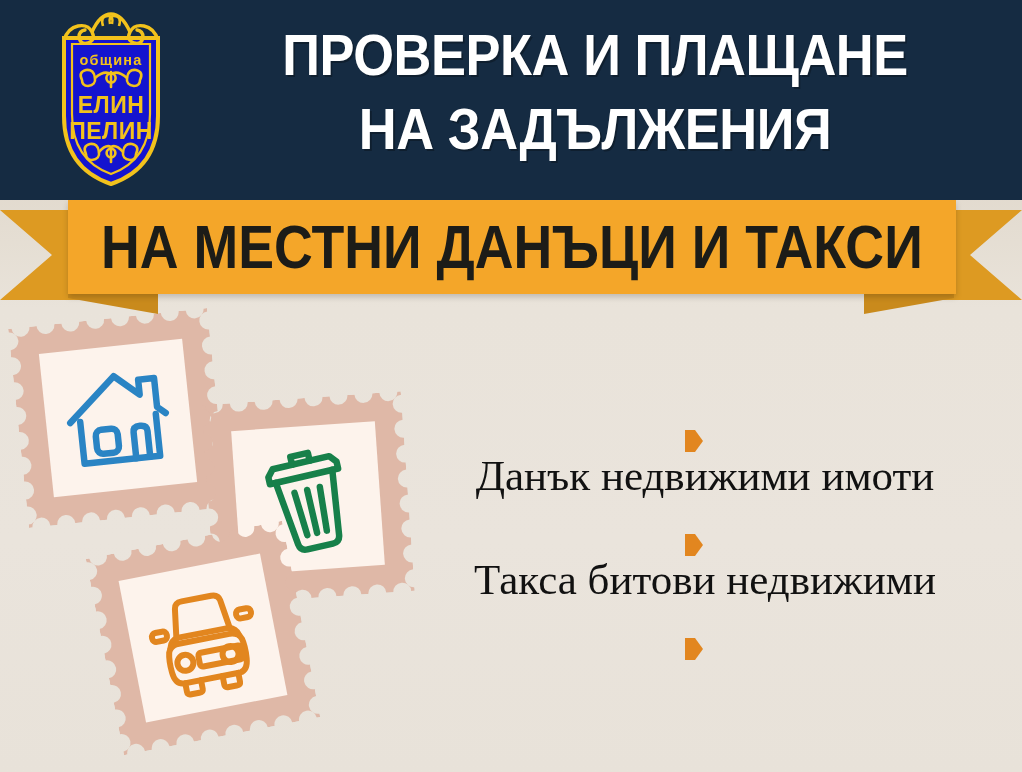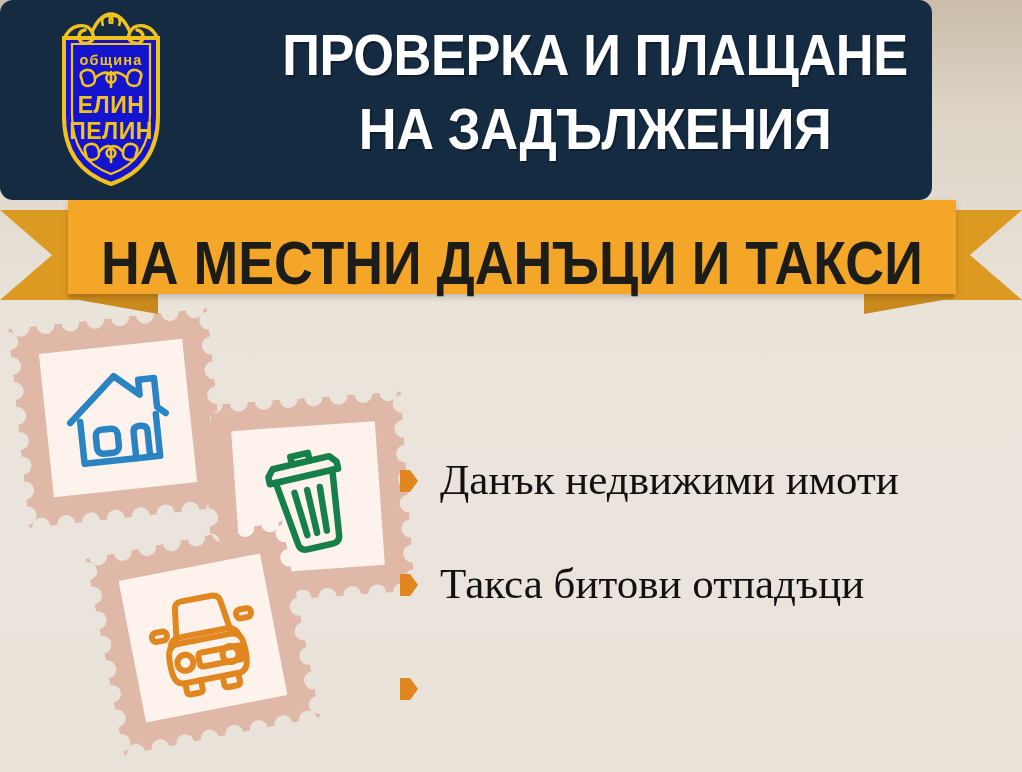--- a/index.html
+++ b/index.html
@@ -13,25 +13,24 @@
     height: 772px;
     overflow: hidden;
     font-family: "Liberation Sans", sans-serif;
     background: linear-gradient(to bottom, #c9bda9 0%, #ddd4c6 14%, #e9e3da 40%, #eae4dc 70%, #e8e2d9 100%);
   }
 
   
   .header {
     position: absolute;
     left: 0; top: 0;
-    width: 932px;
+    width: 1022px;
     height: 200px;
     background: #152b42;
     z-index: 5;
-    border-radius: 13px;
   }
   .header-title {
     position: absolute;
     left: 185px;
     top: 18px;
     width: 820px;
     text-align: center;
     color: #ffffff;
     font-family: "Liberation Sans", sans-serif;
     font-weight: bold;
@@ -80,21 +79,21 @@
   .ribbon-fold.left  { left: 68px;  clip-path: polygon(0 0, 90px 0, 90px 26px, 0 10px); }
   .ribbon-fold.right { right: 68px; clip-path: polygon(0 0, 90px 0, 90px 10px, 0 26px); }
   .ribbon-band {
     position: absolute;
     left: 68px; top: 4px;
     width: 888px;
     height: 94px;
     background: #f4a629;
     box-shadow: 0 3px 6px rgba(0,0,0,0.18);
     display: flex;
-    align-items: flex-end;
+    align-items: center;
     justify-content: center;
   }
   .ribbon-text {
     color: #1c1c18;
     font-family: "Liberation Sans", sans-serif;
     font-weight: bold;
     font-size: 61px;
     line-height: 61px;
     letter-spacing: 0px;
     transform: scaleX(0.88);
@@ -122,20 +121,21 @@
     position: absolute;
     left: 400px;
     top: 428px;
     width: 610px;
     z-index: 3;
   }
   .bullet-row {
     display: flex;
     align-items: center;
     height: 104px;
+    flex-direction: column;
   }
   .bullet-marker {
     width: 18px;
     height: 22px;
     flex: 0 0 auto;
     margin-right: 22px;
     margin-top: 2px;
   }
   .bullet-label {
     font-family: "Liberation Serif", serif;
@@ -383,21 +383,21 @@
       <svg class="bullet-marker" viewBox="0 0 18 22">
         <path d="M0 0 L10 0 L18 11 L10 22 L0 22 Z" fill="#e2861f"></path>
       </svg>
       <span class="bullet-label">Данък недвижими имоти</span>
     </div>
 
     <div class="bullet-row">
       <svg class="bullet-marker" viewBox="0 0 18 22">
         <path d="M0 0 L10 0 L18 11 L10 22 L0 22 Z" fill="#e2861f"></path>
       </svg>
-      <span class="bullet-label">Такса битови отпадъци</span>
+      <span class="bullet-label">Такса битови недвижими</span>
     </div>
 
     <div class="bullet-row">
       <svg class="bullet-marker" viewBox="0 0 18 22">
         <path d="M0 0 L10 0 L18 11 L10 22 L0 22 Z" fill="#e2861f"></path>
       </svg>
     </div>
 
   </div>
 

